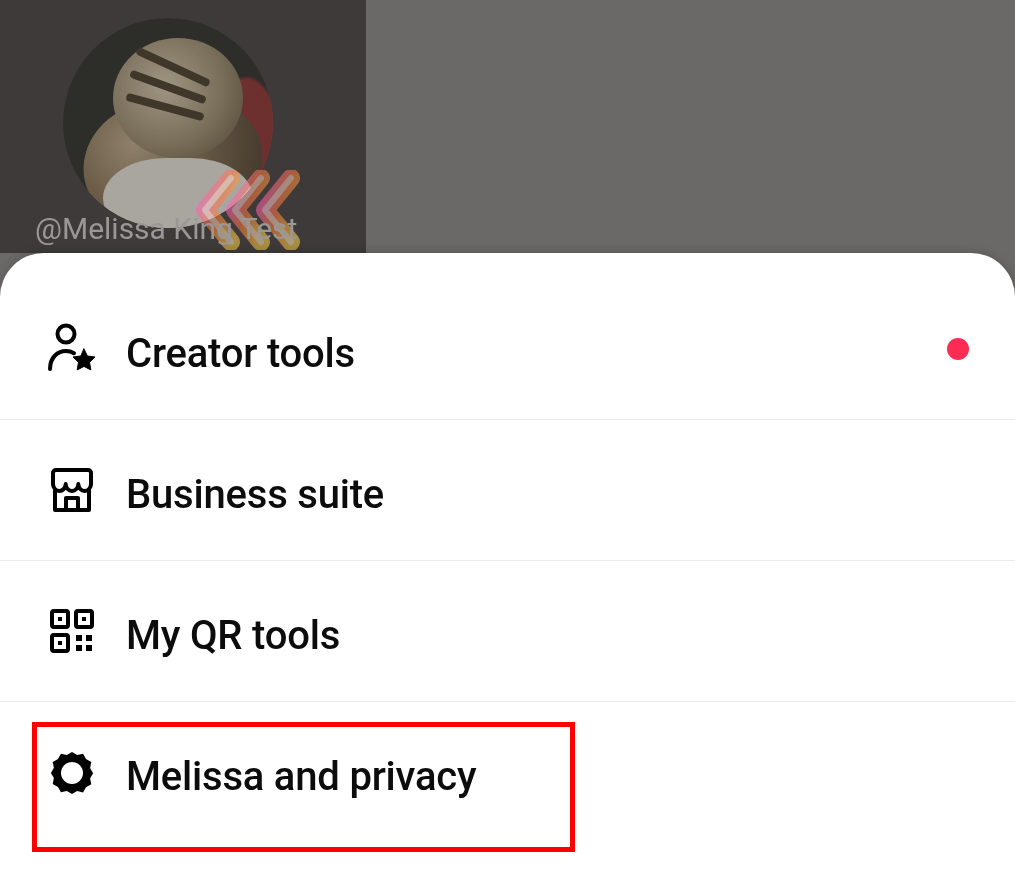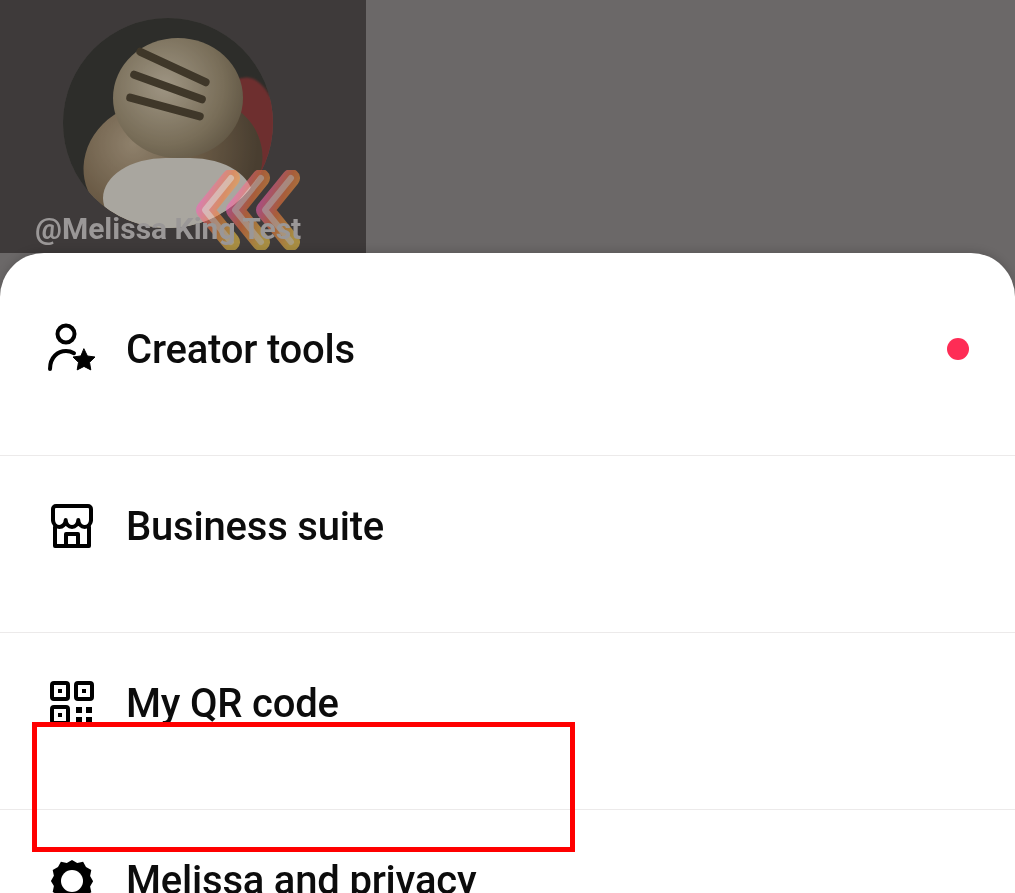--- a/index.html
+++ b/index.html
@@ -72,45 +72,44 @@
     position:absolute;
     left:195px; top:170px;
     width:130px; height:80px;
     pointer-events:none;
   }
 
   .username {
     position:absolute;
     left:35px; top:211px;
     font-size:30px;
-    font-weight:700;
+    font-weight:400;
     color:#9a9797;
   }
 
   
   .sheet {
     position:absolute;
     left:0; right:0; bottom:0;
     top:253px;
     background:#fff;
     border-top-left-radius:44px;
     border-top-right-radius:44px;
     box-shadow:0 -2px 8px rgba(0,0,0,0.15);
     padding-top:26px;
   }
   .item {
     display:flex;
-    align-items:center;
+    align-items:flex-end;
     padding:42px 44px 42px 44px;
     cursor:pointer;
     position:relative;
   }
   .item + .item {
     border-top:1px solid #eceaea;
-    margin-top:36px;
   }
   .item .icon {
     width:56px; height:56px;
     flex:0 0 56px;
     display:flex; align-items:center; justify-content:center;
     margin-right:26px;
     color:#000;
   }
   .item .label {
     font-size:40px;
@@ -210,21 +209,21 @@
         <rect x="8" y="32" width="16" height="16" rx="2"></rect>
         <rect x="14" y="14" width="4" height="4" fill="currentColor" stroke="none"></rect>
         <rect x="38" y="14" width="4" height="4" fill="currentColor" stroke="none"></rect>
         <rect x="14" y="38" width="4" height="4" fill="currentColor" stroke="none"></rect>
         <rect x="32" y="32" width="6" height="6" fill="currentColor" stroke="none"></rect>
         <rect x="42" y="32" width="6" height="6" fill="currentColor" stroke="none"></rect>
         <rect x="32" y="42" width="6" height="6" fill="currentColor" stroke="none"></rect>
         <rect x="42" y="42" width="6" height="6" fill="currentColor" stroke="none"></rect>
       </svg>
     </span>
-    <span class="label">My QR code</span>
+    <span class="label">My QR tools</span>
   </div>
 
   <div class="item">
     <span class="icon">
       <svg viewBox="0 0 56 56" width="56" height="56" fill="currentColor">
         <path d="M28 8l5.2 3 5.9-1.2 2.9 5.3 5.3 2.9L46.1 24l3 5.2-3 5.2 1.2 5.9-5.3 2.9-2.9 5.3L33.2 47 28 50l-5.2-3-5.9 1.2-2.9-5.3L8.7 40l1.2-5.9L6.9 29l3-5.2L8.7 18l5.3-2.9 2.9-5.3L22.8 11z"></path>
         <circle cx="28" cy="29" r="11" fill="#fff"></circle>
       </svg>
     </span>
     <span class="label">Melissa and privacy</span>

